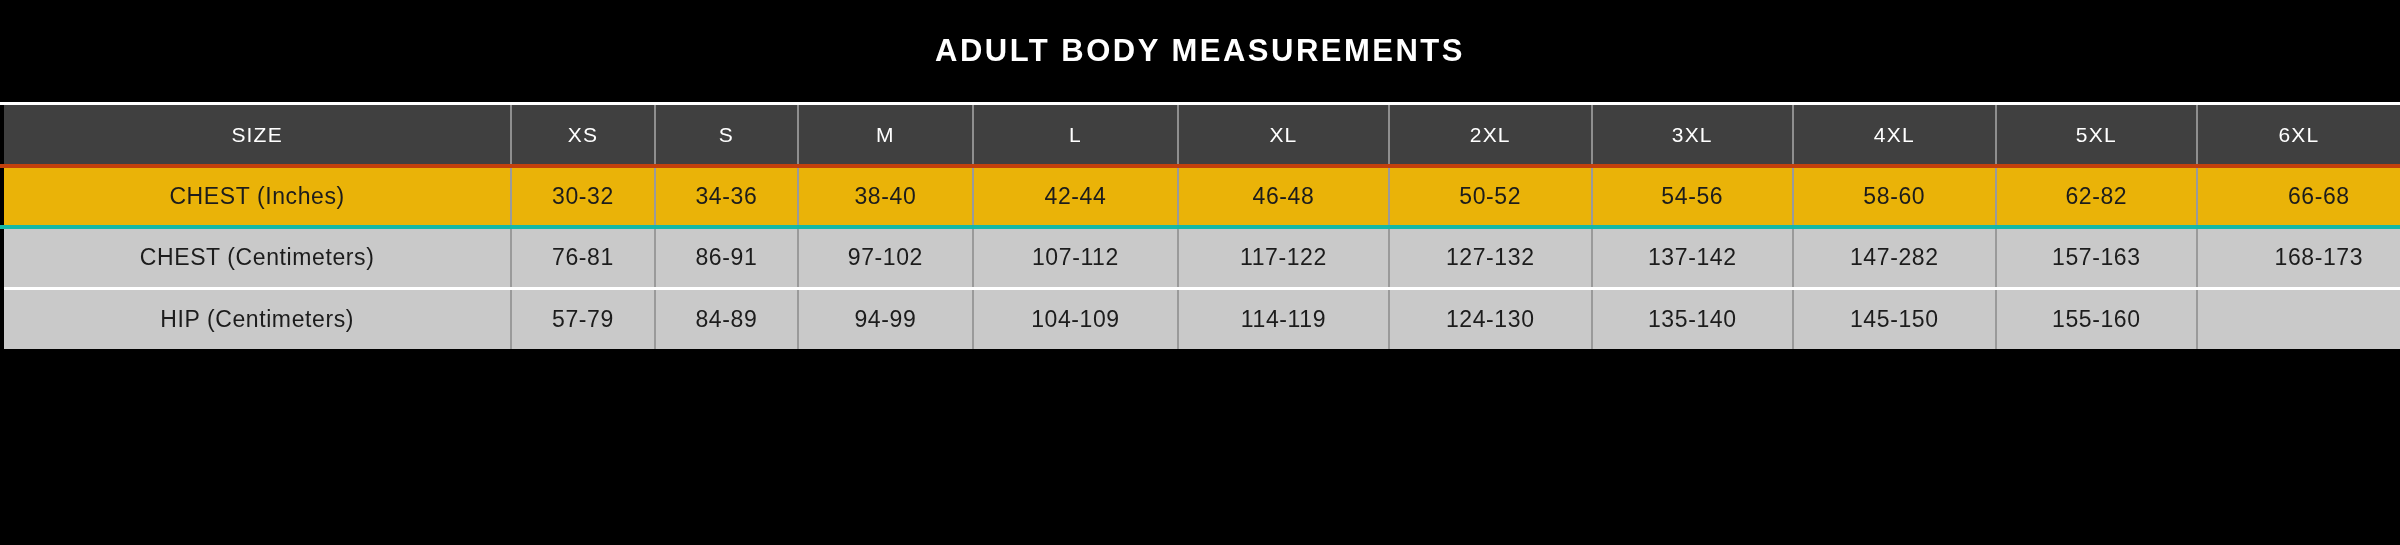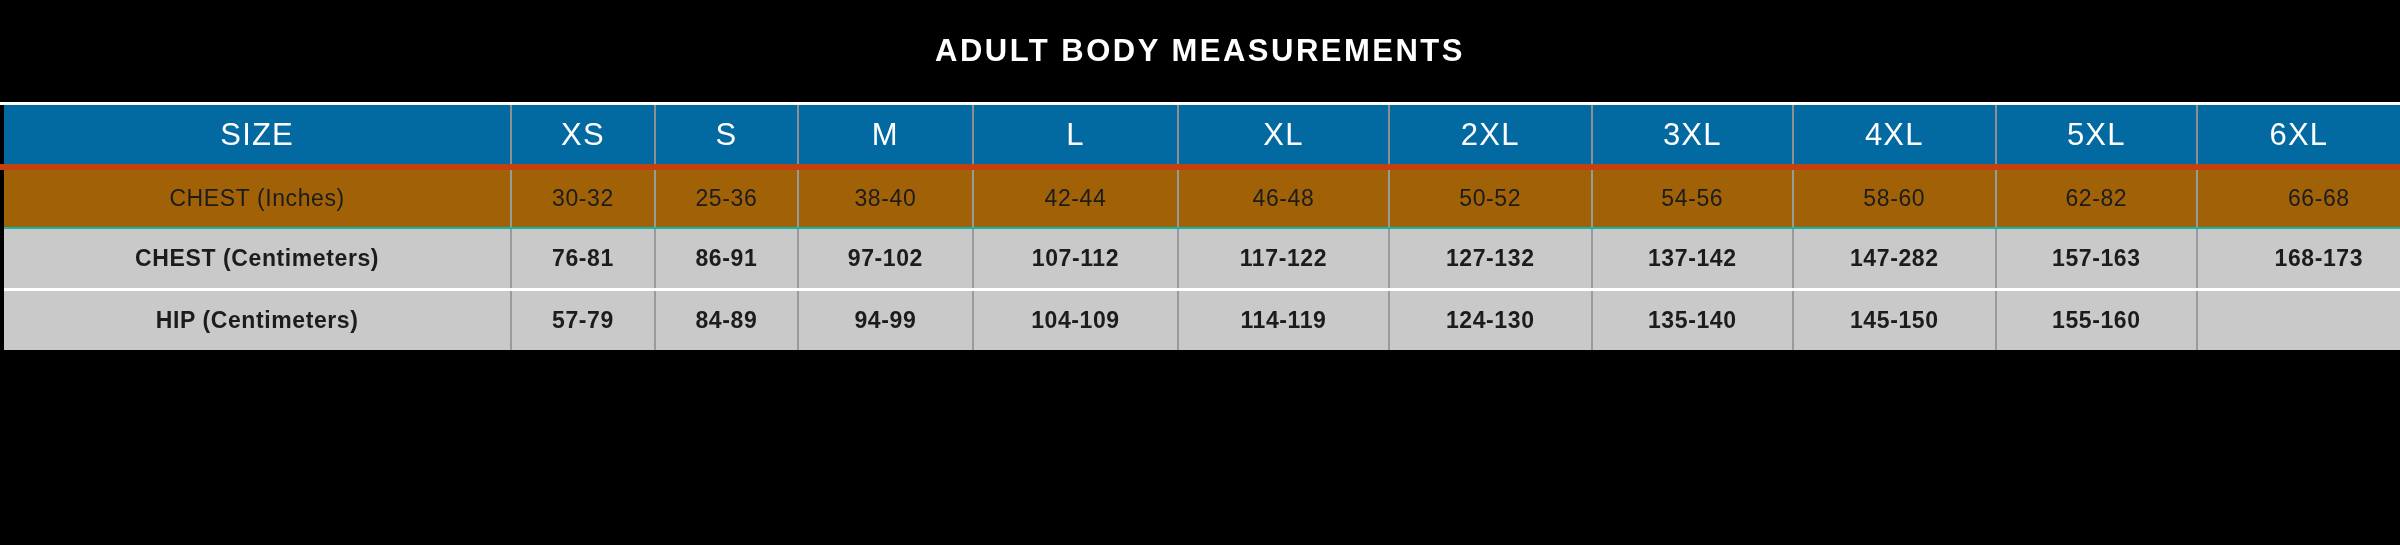--- a/index.html
+++ b/index.html
@@ -37,52 +37,51 @@
   col:nth-child(4){width:7.3%}
   col:nth-child(5){width:8.6%}
   col:nth-child(6){width:8.8%}
   col:nth-child(7){width:8.5%}
   col:nth-child(8){width:8.4%}
   col:nth-child(9){width:8.5%}
   col:nth-child(10){width:8.4%}
   col:nth-child(11){width:8.5%}
 
   thead th {
-    background:#0369a1;
+    background:#404040;
     color:#fff;
     font-weight:normal;
-    font-size:31px;
+    font-size:21px;
     letter-spacing:1.2px;
     height:57px;
     text-align:center;
     border-right:2px solid #8f8f8f;
-    border-bottom:6px solid #c2410c;
+    border-bottom:4px solid #c2410c;
   }
   thead th:last-child { border-right:none; }
 
   tbody td {
     height:61px;
     text-align:center;
     font-size:23px;
     letter-spacing:0.6px;
     color:#1c1c1c;
     border-right:2px solid #9a9a9a;
     box-sizing:border-box;
   }
   tbody td:last-child { border-right:none;padding-left:41px; }
 
   tbody tr.inches td {
-    background:#a16207;
-    border-bottom:2px solid #14b8a6;
+    background:#eab308;
+    border-bottom:4px solid #14b8a6;
   }
   tbody tr.inches:last-of-type td { border-bottom:none; }
   tbody tr.centimeters td {
     background:#c9c9c9;
     border-bottom:3px solid #ffffff;
-    font-weight:bold;
   }
   tbody tr:last-child td { border-bottom:none;text-align:center; }
 </style>
 </head>
 <body>
 
 <div class="page">
   <div class="title-bar">
     <h1>ADULT BODY MEASUREMENTS</h1>
   </div>
@@ -112,21 +111,21 @@
           <th>3XL</th>
           <th>4XL</th>
           <th>5XL</th>
           <th>6XL</th>
         </tr>
     </thead>
     <tbody>
         <tr class="inches">
           <td>CHEST (Inches)</td>
           <td>30-32</td>
-          <td>25-36</td>
+          <td>34-36</td>
           <td>38-40</td>
           <td>42-44</td>
           <td>46-48</td>
           <td>50-52</td>
           <td>54-56</td>
           <td>58-60</td>
           <td>62-82</td>
           <td>66-68</td>
         </tr>
         <tr class="centimeters">

